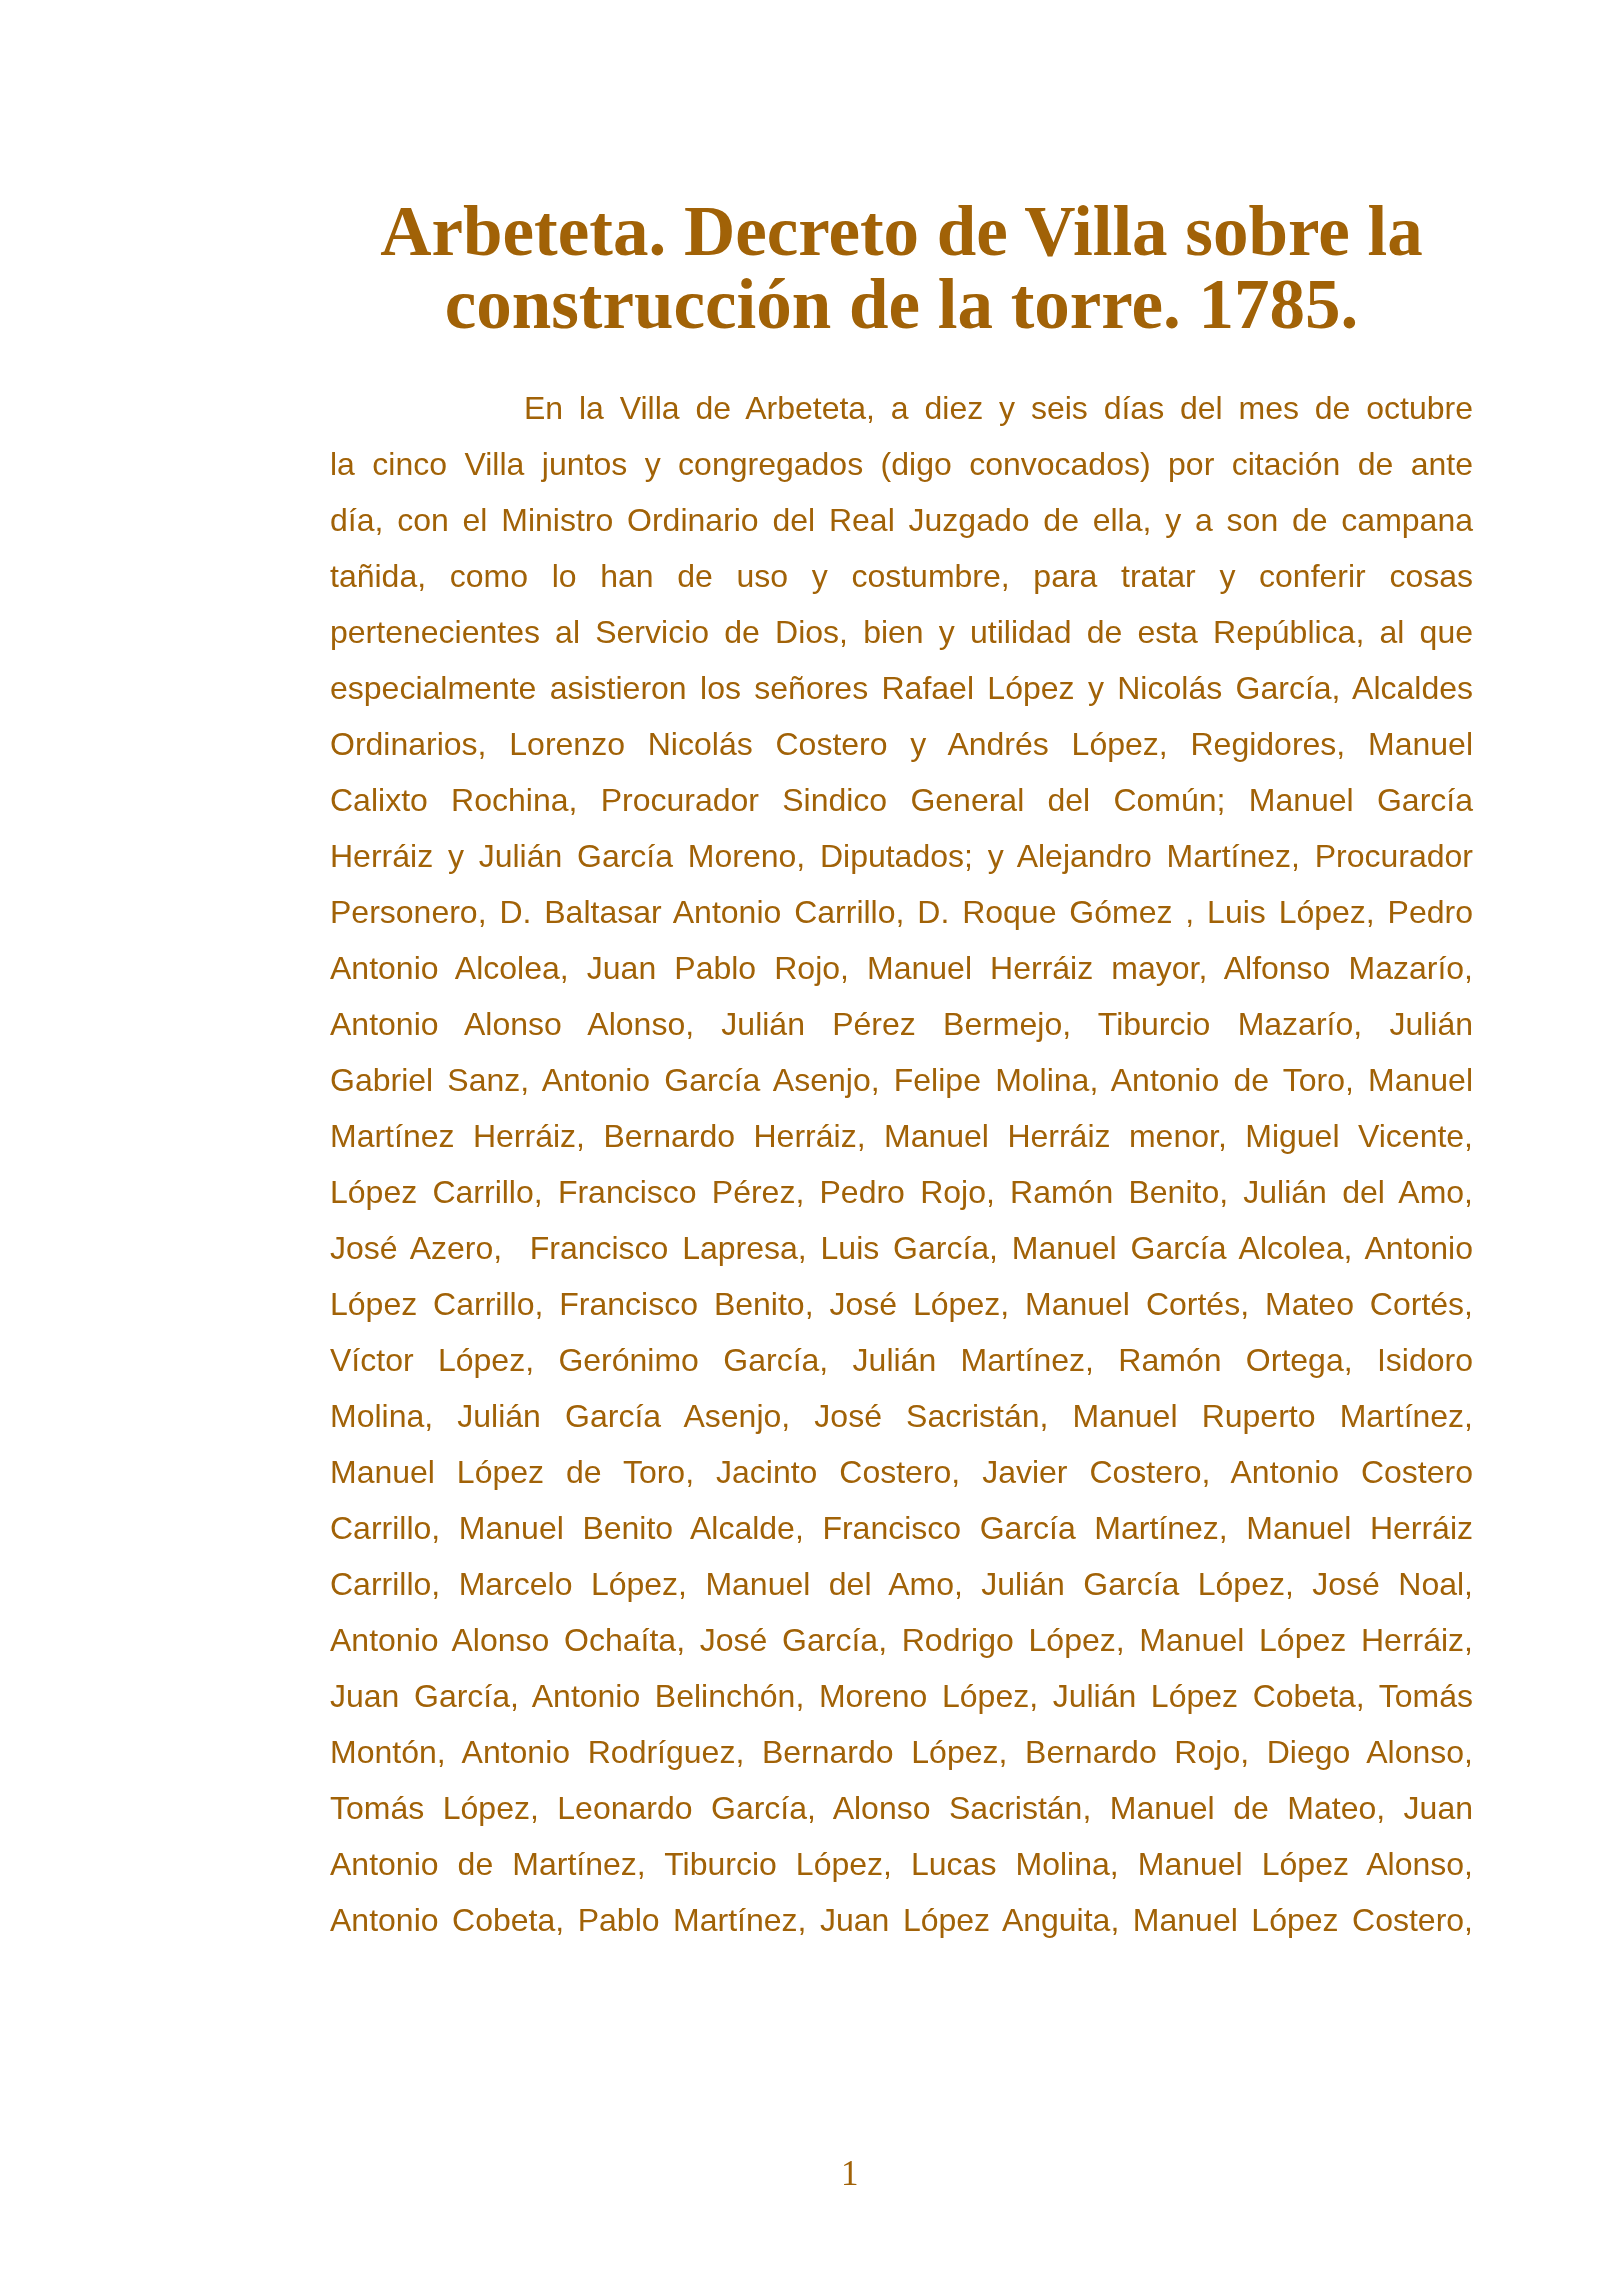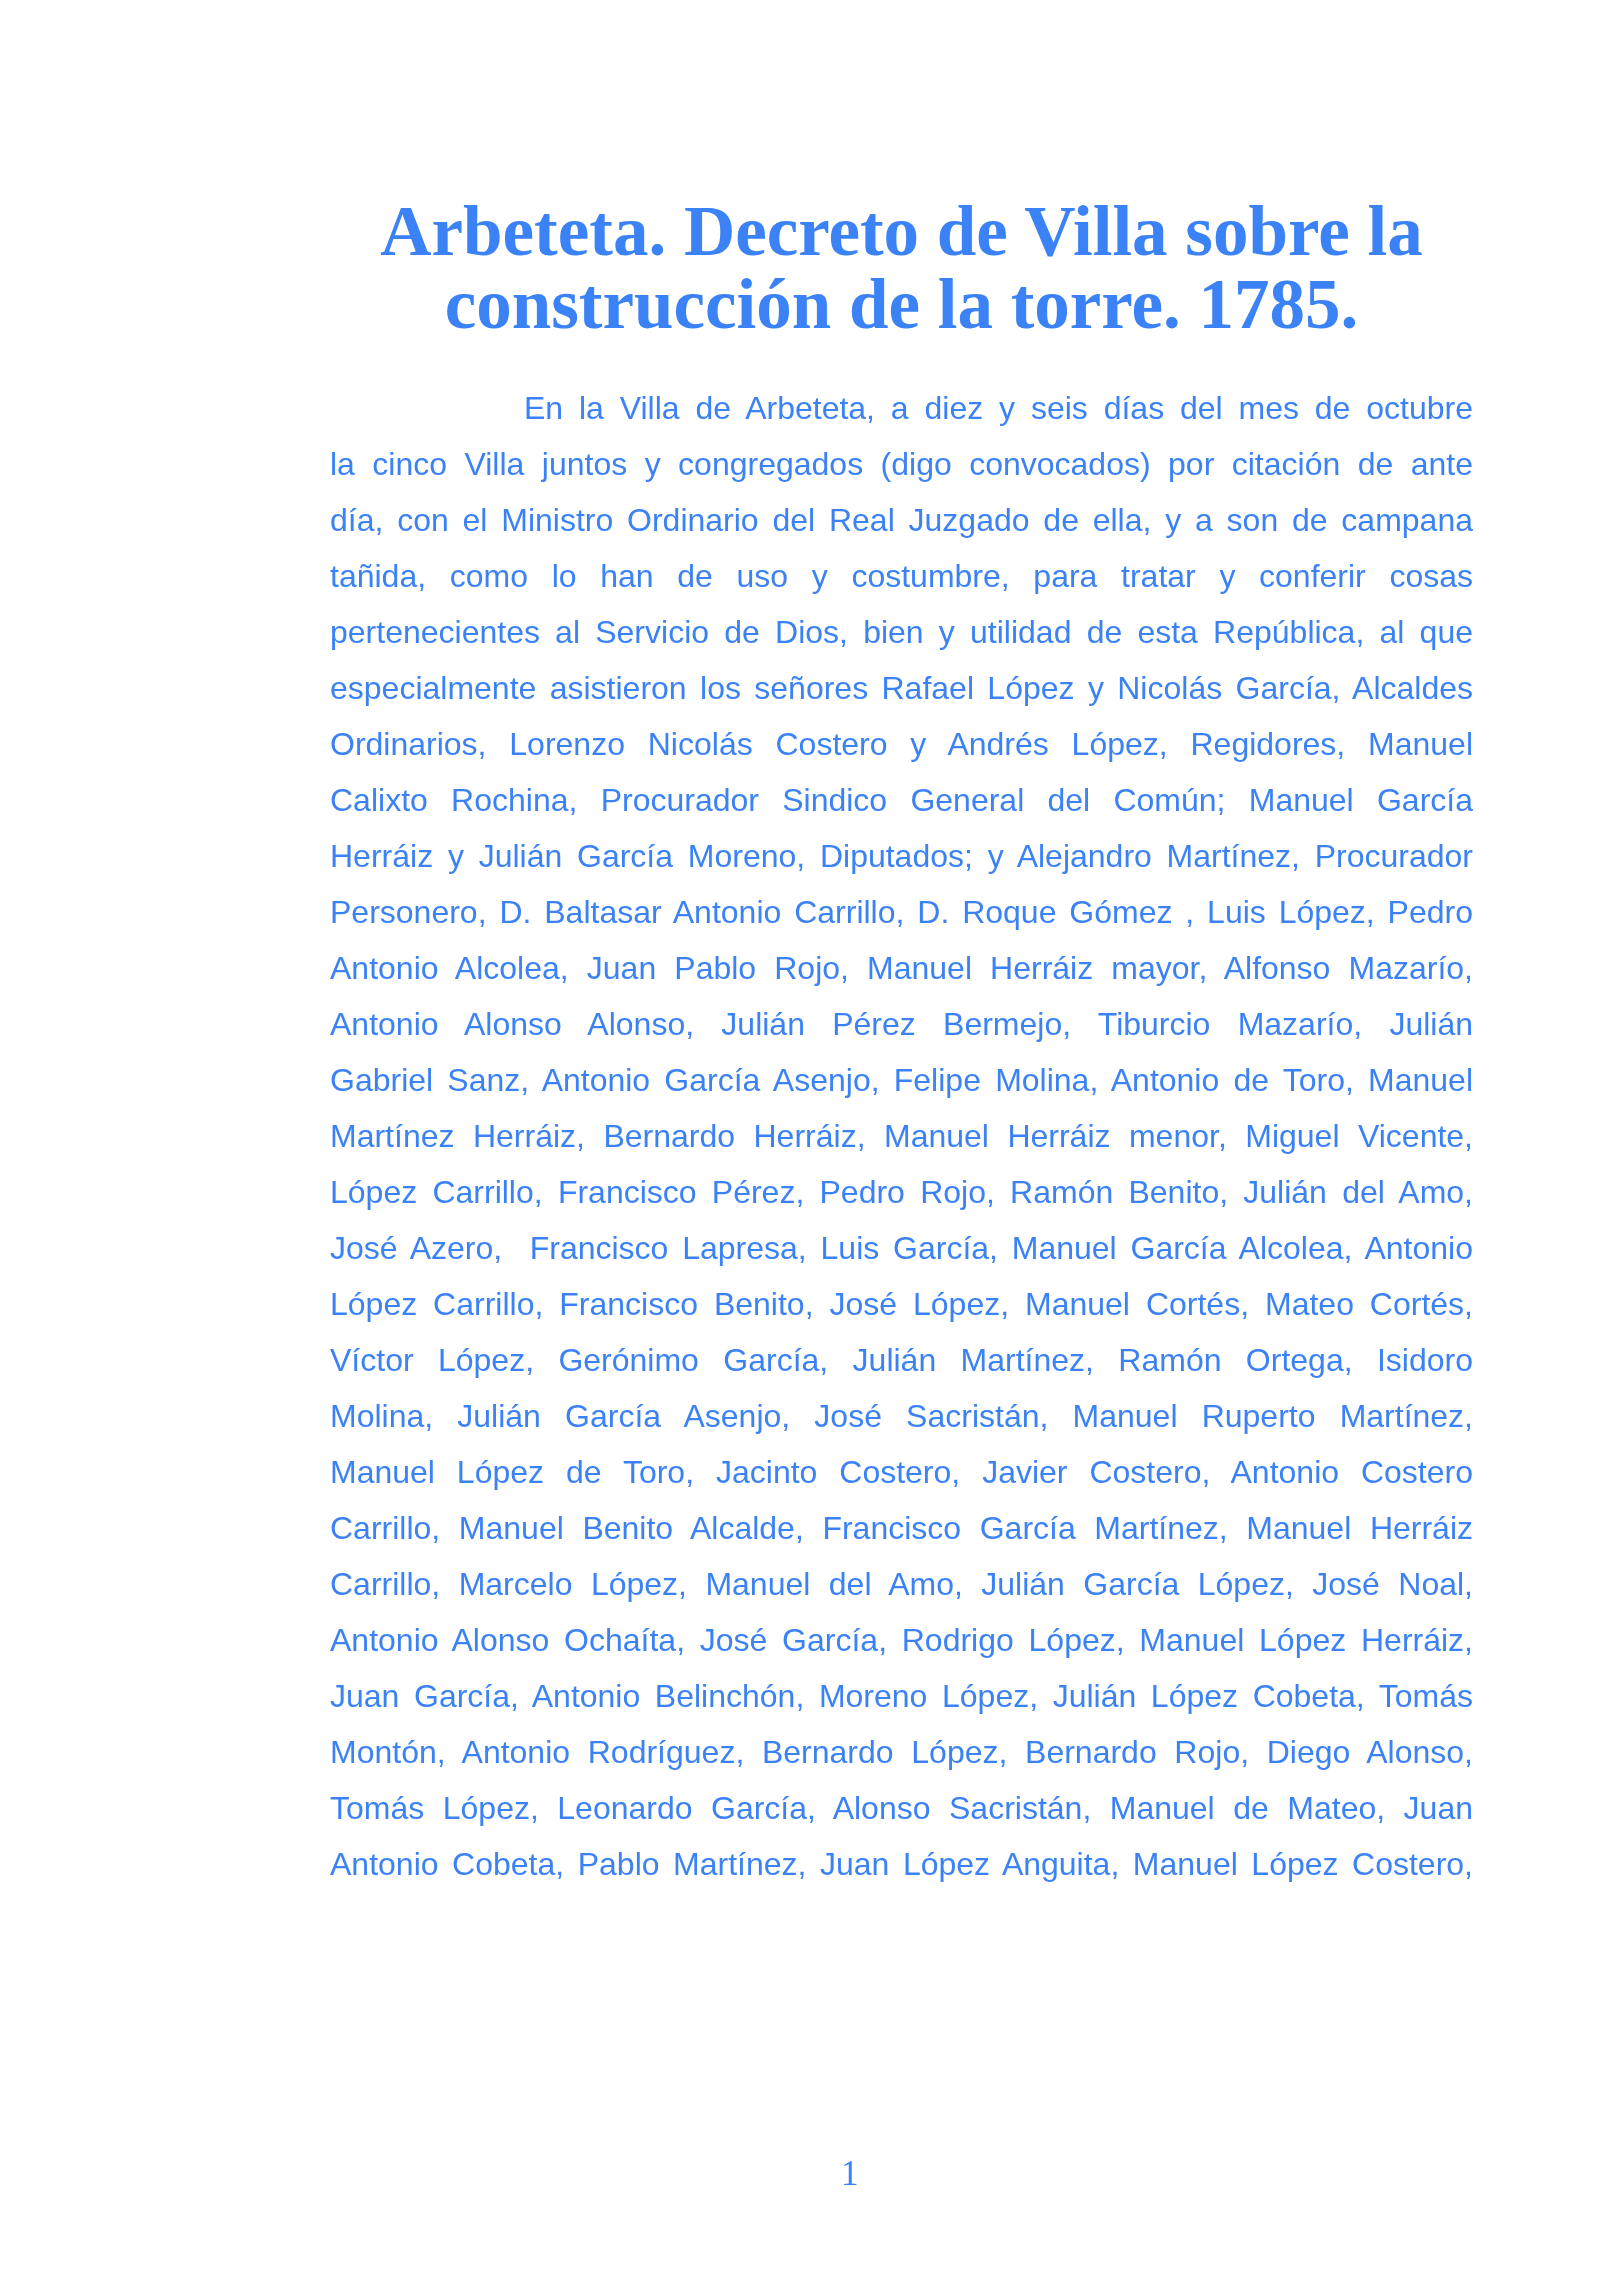--- a/index.html
+++ b/index.html
@@ -6,21 +6,21 @@
     margin: 0;
     padding: 0;
     background: #888888;
   }
   .page {
     position: relative;
     width: 1620px;
     height: 2293px;
     margin: 0 auto;
     background: #ffffff;
-    color: #3b82f6;
+    color: #a16207;
     overflow: hidden;
   }
   .doc-title {
     position: absolute;
     top: 195px;
     left: 330px;
     width: 1143px;
     margin: 0;
     font-family: "Liberation Serif", "DejaVu Serif", serif;
     font-weight: bold;
@@ -92,19 +92,20 @@
       <div class="text-line"><span>López Carrillo, Francisco Benito, José López, Manuel Cortés, Mateo Cortés,</span></div>
       <div class="text-line"><span>Víctor López, Gerónimo García, Julián Martínez, Ramón Ortega, Isidoro</span></div>
       <div class="text-line"><span>Molina, Julián García Asenjo, José Sacristán, Manuel Ruperto Martínez,</span></div>
       <div class="text-line"><span>Manuel López de Toro, Jacinto Costero, Javier Costero, Antonio Costero</span></div>
       <div class="text-line"><span>Carrillo, Manuel Benito Alcalde, Francisco García Martínez, Manuel Herráiz</span></div>
       <div class="text-line"><span>Carrillo, Marcelo López, Manuel del Amo, Julián García López, José Noal,</span></div>
       <div class="text-line"><span>Antonio Alonso Ochaíta, José García, Rodrigo López, Manuel López Herráiz,</span></div>
       <div class="text-line"><span>Juan García, Antonio Belinchón, Moreno López, Julián López Cobeta, Tomás</span></div>
       <div class="text-line"><span>Montón, Antonio Rodríguez, Bernardo López, Bernardo Rojo, Diego Alonso,</span></div>
       <div class="text-line"><span>Tomás López, Leonardo García, Alonso Sacristán, Manuel de Mateo, Juan</span></div>
+      <div class="text-line"><span>Antonio de Martínez, Tiburcio López, Lucas Molina, Manuel López Alonso,</span></div>
       <div class="text-line"><span>Antonio Cobeta, Pablo Martínez, Juan López Anguita, Manuel López Costero,</span></div>
     </div>
 
   <div class="page-number">1</div>
 
 </div>
 
 
 </body></html>

